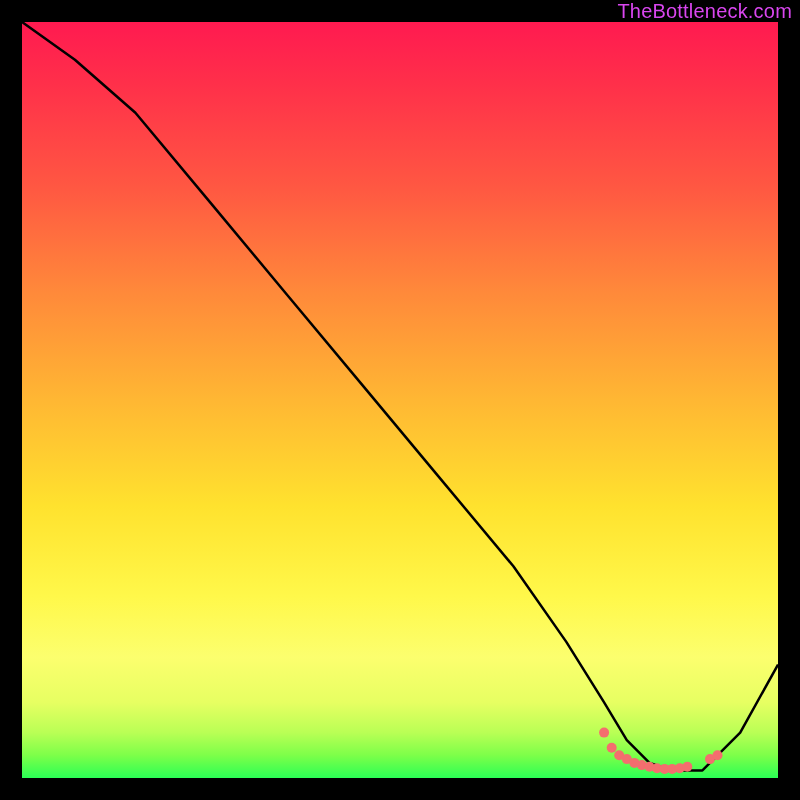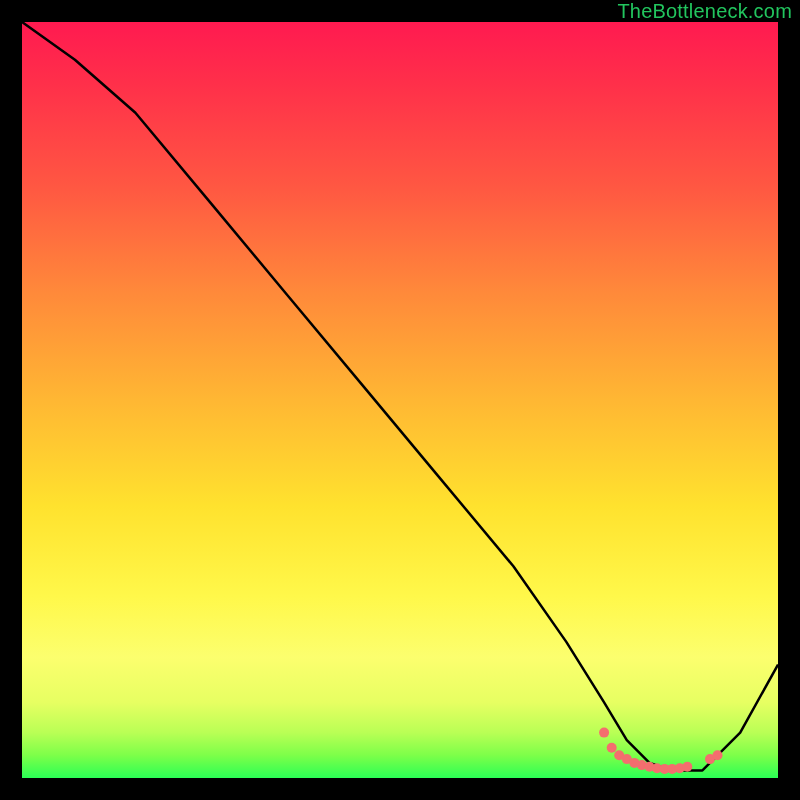--- a/index.html
+++ b/index.html
@@ -45,21 +45,21 @@
     );
   }
   .curve-svg {
     position: absolute;
     inset: 0;
   }
   .watermark {
     position: absolute;
     top: 0px;
     right: 8px;
-    color: #22c55e;
+    color: #d946ef;
     font-size: 20px;
     font-weight: 500;
     letter-spacing: 0.2px;
     user-select: none;
   }
 </style>
 </head>
 <body>
 
 <div class="plot-wrap">

